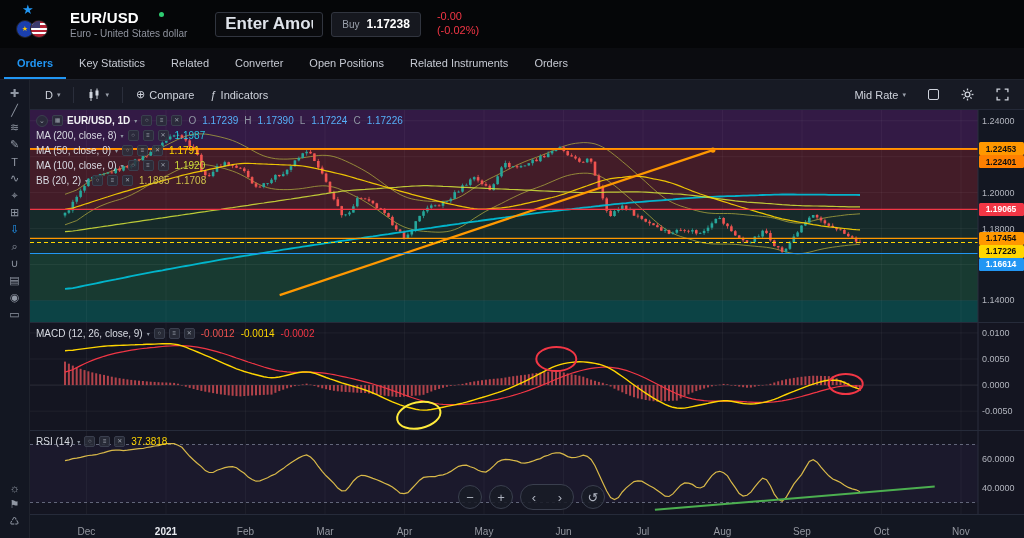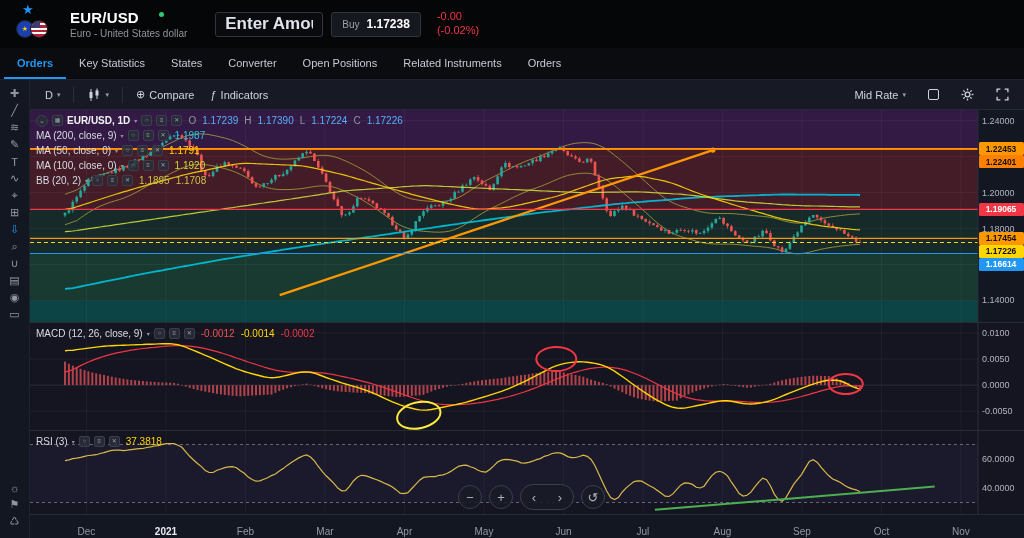--- a/index.html
+++ b/index.html
@@ -101,21 +101,21 @@
       <div class="chg">
         <div>-0.00</div>
         <div>(-0.02%)</div>
       </div>
     </div>
   </header>
 
   <nav class="tabs" id="tabs">
       <div class="tab active">Orders</div>
       <div class="tab">Key Statistics</div>
-      <div class="tab">States</div>
+      <div class="tab">Related</div>
       <div class="tab">Converter</div>
       <div class="tab">Open Positions</div>
       <div class="tab">Related Instruments</div>
       <div class="tab">Orders</div>
     </nav>
 
   <div class="workspace">
     <div class="rail" id="r ail">
         <div class="rail-btn">✚</div>
         <div class="rail-btn">╱</div>
@@ -688,21 +688,21 @@
               <span class="lg-val" style="color: rgb(144, 151, 163);">O</span>
               <span class="lg-val" style="color: rgb(86, 176, 249);">1.17239</span>
               <span class="lg-val" style="color: rgb(144, 151, 163);">H</span>
               <span class="lg-val" style="color: rgb(86, 176, 249);">1.17390</span>
               <span class="lg-val" style="color: rgb(144, 151, 163);">L</span>
               <span class="lg-val" style="color: rgb(86, 176, 249);">1.17224</span>
               <span class="lg-val" style="color: rgb(144, 151, 163);">C</span>
               <span class="lg-val" style="color: rgb(86, 176, 249);">1.17226</span>
             </div>
             <div class="legend-row">
-              <span class="lg-label">MA (200, close, 9)</span>
+              <span class="lg-label">MA (200, close, 8)</span>
               <span class="lg-caret">▾</span>
               <span class="lg-btn">○</span>
               <span class="lg-btn">≡</span>
               <span class="lg-btn">✕</span>
               <span class="lg-val" style="color: rgb(38, 198, 218);">1.1987</span>
             </div>
             <div class="legend-row">
               <span class="lg-label">MA (50, close, 0)</span>
               <span class="lg-caret">▾</span>
               <span class="lg-btn">○</span>
@@ -998,21 +998,21 @@
             <line x1="851.5" y1="0" x2="851.5" y2="84" stroke="rgba(255,255,255,0.04)" stroke-width="1"></line>
             <line x1="931.0" y1="0" x2="931.0" y2="84" stroke="rgba(255,255,255,0.04)" stroke-width="1"></line>
             <polyline points="35.0,29.6 38.9,28.8 42.8,27.7 46.7,27.2 50.6,26.4 54.5,25.4 58.4,24.5 62.3,24.2 66.2,23.7 70.1,22.5 74.0,21.6 77.9,20.4 81.8,19.4 85.7,19.2 89.6,19.2 93.5,19.7 97.4,19.2 101.3,18.6 105.1,18.1 109.0,17.7 112.9,17.5 116.8,16.5 120.7,15.8 124.6,15.0 128.5,14.6 132.4,13.4 136.3,12.7 140.2,12.7 144.1,12.6 148.0,14.3 151.9,16.3 155.8,20.9 159.7,25.3 163.6,29.0 167.5,32.5 171.4,35.6 175.3,39.6 179.2,41.5 183.1,41.5 187.0,39.3 190.9,38.0 194.8,36.7 198.7,35.9 202.6,35.7 206.5,36.7 210.4,39.8 214.3,42.3 218.2,46.1 222.1,48.5 226.0,50.2 229.9,49.9 233.8,48.3 237.6,46.8 241.5,44.6 245.4,43.0 249.3,40.1 253.2,37.6 257.1,34.4 261.0,31.8 264.9,29.3 268.8,26.9 272.7,25.0 276.6,23.9 280.5,26.0 284.4,29.8 288.3,35.5 292.2,40.3 296.1,44.8 300.0,48.5 303.9,52.3 307.8,57.1 311.7,59.8 315.6,59.7 319.5,55.3 323.4,50.0 327.3,46.3 331.2,44.3 335.1,44.7 339.0,45.9 342.9,47.4 346.8,48.8 350.7,50.4 354.6,52.2 358.5,53.9 362.4,56.0 366.3,58.9 370.1,62.2 374.0,62.6 377.9,61.6 381.8,57.5 385.7,53.4 389.6,49.2 393.5,46.4 397.4,45.9 401.3,45.5 405.2,45.6 409.1,44.3 413.0,43.8 416.9,42.5 420.8,40.4 424.7,37.8 428.6,35.3 432.5,34.4 436.4,34.1 440.3,35.8 444.2,37.0 448.1,39.3 452.0,40.7 455.9,41.1 459.8,38.5 463.7,34.9 467.6,31.0 471.5,29.1 475.4,28.3 479.3,28.6 483.2,29.4 487.1,30.1 491.0,31.9 494.9,32.2 498.8,31.3 502.6,30.2 506.5,28.6 510.4,27.6 514.3,25.3 518.2,24.3 522.1,22.5 526.0,21.8 529.9,21.9 533.8,23.4 537.7,25.6 541.6,26.7 545.5,26.5 549.4,25.5 553.3,24.2 557.2,25.3 561.1,28.5 565.0,34.8 568.9,43.3 572.8,51.7 576.7,60.0 580.6,66.6 584.5,68.5 588.4,66.6 592.3,61.0 596.2,56.9 600.1,53.6 604.0,50.6 607.9,49.8 611.8,50.2 615.7,52.5 619.6,54.7 623.5,56.7 627.4,59.5 631.3,62.3 635.1,65.2 639.0,65.5 642.9,62.9 646.8,58.3 650.7,54.2 654.6,51.9 658.5,52.1 662.4,53.4 666.3,56.3 670.2,57.0 674.1,55.2 678.0,49.6 681.9,44.6 685.8,41.2 689.7,40.3 693.6,41.8 697.5,44.9 701.4,51.2 705.3,56.7 709.2,62.5 713.1,65.0 717.0,64.3 720.9,61.1 724.8,55.8 728.7,51.1 732.6,47.1 736.5,48.7 740.4,54.7 744.3,63.1 748.2,68.3 752.1,70.2 756.0,66.5 759.9,59.9 763.8,53.1 767.6,48.3 771.5,43.6 775.4,36.9 779.3,30.5 783.2,28.7 787.1,31.2 791.0,36.1 794.9,40.7 798.8,44.8 802.7,48.0 806.6,49.6 810.5,51.5 814.4,54.2 818.3,56.4 822.2,57.9 826.1,58.8 830.0,60.8" fill="none" stroke="#d9b949" stroke-width="1.2"></polyline>
             <line x1="624.9" y1="78.8" x2="904.7" y2="55.6" stroke="#4caf50" stroke-width="2"></line>
             <text x="952" y="31.0" font-size="9" fill="#b2b5be">60.0000</text>
             <text x="952" y="60.0" font-size="9" fill="#b2b5be">40.0000</text>
             <line x1="948" y1="0" x2="948" y2="84" stroke="#2a2f3e" stroke-width="1"></line>
           </svg>
         <div class="legend-overlay" id="legendRsi">
             <div class="legend-row">
-              <span class="lg-label">RSI (3)</span>
+              <span class="lg-label">RSI (14)</span>
               <span class="lg-caret">▾</span>
               <span class="lg-btn">○</span>
               <span class="lg-btn">≡</span>
               <span class="lg-btn">✕</span>
               <span class="lg-val" style="color: rgb(255, 214, 0);">37.3818</span>
             </div>
           </div>
       </div>
 
       <div class="time-axis" id="timeAxis">

